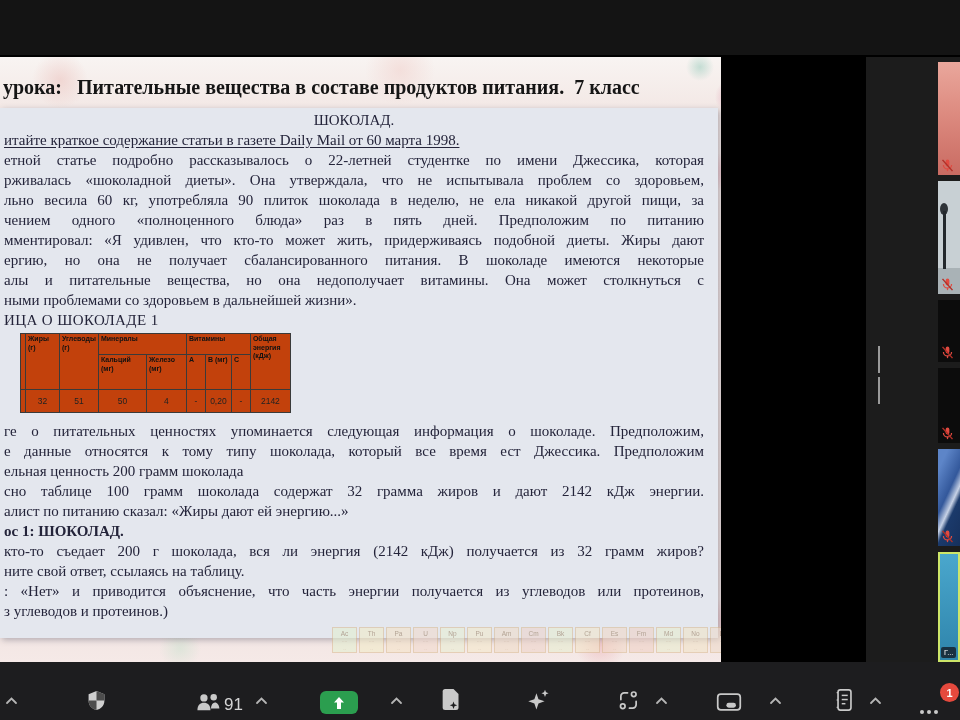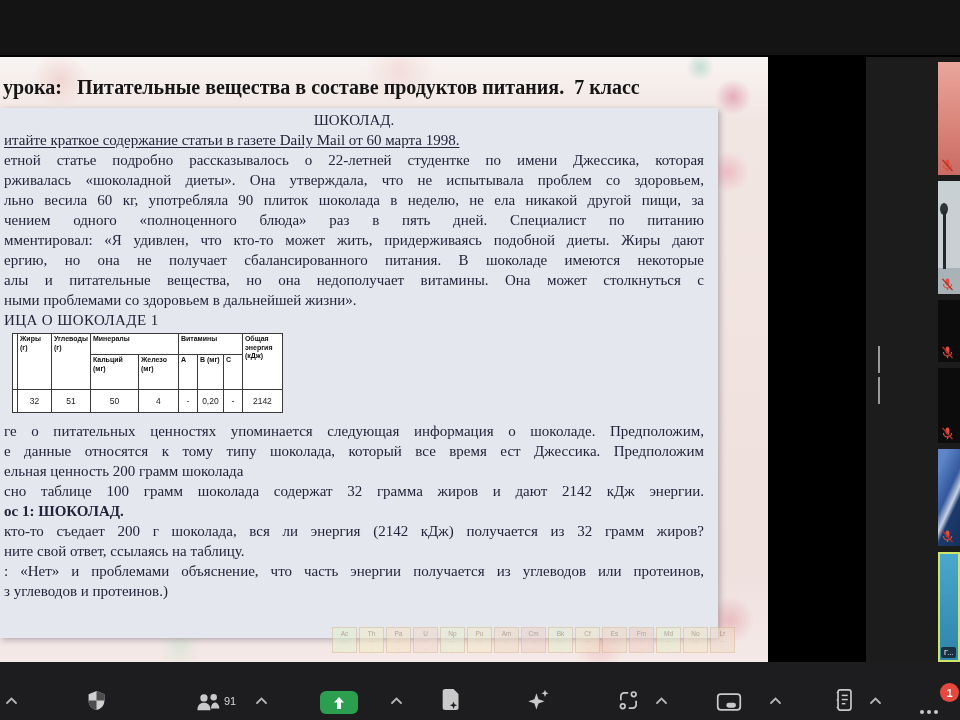--- a/index.html
+++ b/index.html
@@ -11,35 +11,35 @@
   .shared{position:absolute;left:0;top:57px;width:721px;height:605px;overflow:hidden;
     background:
       radial-gradient(26px 26px at 733px 40px, rgba(214,120,150,.55), rgba(214,120,150,0) 70%),
       radial-gradient(20px 20px at 700px 10px, rgba(120,190,170,.40), rgba(120,190,170,0) 70%),
       radial-gradient(30px 30px at 728px 115px, rgba(230,140,160,.45), rgba(230,140,160,0) 70%),
       radial-gradient(40px 40px at 60px 23px, rgba(235,190,185,.50), rgba(235,190,185,0) 70%),
       radial-gradient(50px 50px at 400px 13px, rgba(240,205,200,.50), rgba(240,205,200,0) 70%),
       radial-gradient(36px 36px at 600px 588px, rgba(235,170,175,.50), rgba(235,170,175,0) 70%),
       radial-gradient(30px 30px at 180px 591px, rgba(200,225,205,.50), rgba(200,225,205,0) 70%),
       radial-gradient(34px 34px at 730px 563px, rgba(225,150,160,.50), rgba(225,150,160,0) 70%),
-      linear-gradient(180deg,#f8f4f2 0%,#f2e6e3 10%,#eee0dd 85%,#f5e9e7 100%); padding-left: 47px;}
+      linear-gradient(180deg,#f8f4f2 0%,#f2e6e3 10%,#eee0dd 85%,#f5e9e7 100%);}
   .lesson-title{position:absolute;left:3px;top:19px;font-family:"Liberation Serif",serif;
       font-weight:bold;font-size:20px;color:#151515;white-space:pre;}
   .docpanel{position:absolute;left:0;top:51px;width:718px;height:530px;background:#e4e7ee;
       box-shadow:2px 2px 6px rgba(60,60,80,.35);overflow:hidden;box-sizing:border-box;
       padding:2px 14px 0 4px;font-family:"Liberation Serif",serif;font-size:15px;
       line-height:20px;color:#24243a;}
   .doc-heading{text-align:center;height:20px;}
   .intro{text-decoration:underline;text-underline-offset:2px;height:20px;}
   .tline{height:20px;white-space:nowrap;text-align:left;}
   .tline.full{white-space:normal;text-align:justify;text-align-last:justify;height:20px;overflow:hidden;}
   .tbl-caption{height:20px;letter-spacing:.4px;}
   .q-head{font-weight:bold;height:20px;}
   
-  table.nutri{border-collapse:collapse;background:#ffffff;margin:3px 0 8px 8px;
+  table.nutri{border-collapse:collapse;background:#c2410c;margin:3px 0 8px 16px;
       font-family:"Liberation Sans",sans-serif;}
   table.nutri th,table.nutri td{border:1px solid #3a3a3a;padding:1px 2px;vertical-align:top;}
   table.nutri th{font-size:7px;font-weight:bold;text-align:left;color:#111;line-height:8.5px;}
   table.nutri td{font-size:8.5px;text-align:center;vertical-align:middle;color:#222;}
   .c0{width:4px;} .c1{width:34px;} .c2{width:38px;} .c3{width:48px;} .c4{width:40px;}
   .c5{width:19px;} .c6{width:26px;} .c7{width:19px;} .c8{width:40px;}
   tr.hrow1 th{height:18px;} tr.hrow2 th{height:32px;} tr.drow td{height:20px;}
   
   .periodic{position:absolute;left:332px;top:570px;display:flex;gap:2px;opacity:.55;}
   .pcell{width:25px;height:26px;border:1px solid #d9b98f;box-sizing:border-box;
@@ -59,21 +59,21 @@
   .room-floor{position:absolute;left:0;bottom:0;width:100%;height:26px;background:#a9b2b6;}
   .room-stand{position:absolute;left:5px;top:30px;width:3px;height:58px;background:#23282c;}
   .room-head{position:absolute;left:2px;top:22px;width:8px;height:12px;border-radius:50%;background:#2e3338;}
   .micsvg{position:absolute;left:2px;bottom:2px;width:15px;height:15px;}
   .namechip{position:absolute;left:1px;bottom:2px;background:rgba(20,28,38,.8);color:#fff;
       font-size:7.5px;padding:1px 3px;border-radius:2px;line-height:9px;}
   
   .toolbar{position:absolute;left:0;top:662px;width:960px;height:58px;background:#1d1d1f;}
   .tbtn{position:absolute;cursor:pointer;}
   .chev{width:13px;height:9px;}
-  .count{color:#d5d5d5;font-size:11px;}
+  .count{color:#d5d5d5;font-size:17px;}
   .sharebtn{width:38px;height:23px;border-radius:6px;background:#2b9e4f;display:flex;
       align-items:center;justify-content:center;}
   .dots span{display:inline-block;width:4px;height:4px;border-radius:50%;background:#c9c9c9;margin-right:3px;}
   .badge{position:absolute;width:19px;height:19px;border-radius:50%;background:#e5493d;color:#fff;
       font-size:11px;font-weight:bold;display:flex;align-items:center;justify-content:center;}
 </style>
 </head>
 <body>
 
 <div class="stage"></div>
@@ -81,21 +81,21 @@
 <div class="shared">
   <div class="lesson-title">урока:   Питательные вещества в составе продуктов питания.  7 класс</div>
 
   <div class="docpanel">
     <div class="doc-heading">ШОКОЛАД.</div>
     <div class="intro">итайте краткое содержание статьи в газете Daily Mail от 60 марта 1998.</div>
     <div>
         <div class="tline full">етной статье подробно рассказывалось о 22-летней студентке по имени Джессика, которая</div>
         <div class="tline full">рживалась «шоколадной диеты». Она утверждала, что не испытывала проблем со здоровьем,</div>
         <div class="tline full">льно весила 60 кг, употребляла 90 плиток шоколада в неделю, не ела никакой другой пищи, за</div>
-        <div class="tline full">чением одного «полноценного блюда» раз в пять дней. Специалист по питанию</div>
+        <div class="tline full">чением одного «полноценного блюда» раз в пять дней. Предположим по питанию</div>
         <div class="tline full">мментировал: «Я удивлен, что кто-то может жить, придерживаясь подобной диеты. Жиры дают</div>
         <div class="tline full">ергию, но она не получает сбалансированного питания. В шоколаде имеются некоторые</div>
         <div class="tline full">алы и питательные вещества, но она недополучает витамины. Она может столкнуться с</div>
         <div class="tline">ными проблемами со здоровьем в дальнейшей жизни».</div>
       </div>
     <div class="tbl-caption">ИЦА О ШОКОЛАДЕ 1</div>
 
     <table class="nutri">
       <colgroup>
         <col class="c0">
@@ -136,26 +136,27 @@
         <td>2142</td>
       </tr>
     </tbody>
       </table>
 
     <div>
         <div class="tline full">ге о питательных ценностях упоминается следующая информация о шоколаде. Предположим,</div>
         <div class="tline full">е данные относятся к тому типу шоколада, который все время ест Джессика. Предположим</div>
         <div class="tline">ельная ценность 200 грамм шоколада</div>
         <div class="tline full">сно таблице 100 грамм шоколада содержат 32 грамма жиров и дают 2142 кДж энергии.</div>
+        <div class="tline">алист по питанию сказал: «Жиры дают ей энергию...»</div>
       </div>
     <div class="q-head">ос 1: ШОКОЛАД.</div>
     <div>
         <div class="tline full"> кто-то съедает 200 г шоколада, вся ли энергия (2142 кДж) получается из 32 грамм жиров?</div>
         <div class="tline">ните свой ответ, ссылаясь на таблицу.</div>
-        <div class="tline full">: «Нет» и проблемами объяснение, что часть энергии получается из углеводов или протеинов,</div>
+        <div class="tline full">: «Нет» и приводится объяснение, что часть энергии получается из углеводов или протеинов,</div>
         <div class="tline">з углеводов и протеинов.)</div>
       </div>
   </div>
 
   <div class="periodic" id="periodic">
       <div class="pcell" style="background: rgb(227, 240, 207);">Ac<i>····</i><i>··</i></div>
       <div class="pcell" style="background: rgb(242, 236, 198);">Th<i>····</i><i>··</i></div>
       <div class="pcell" style="background: rgb(245, 227, 198);">Pa<i>····</i><i>··</i></div>
       <div class="pcell" style="background: rgb(242, 217, 203);">U<i>····</i><i>··</i></div>
       <div class="pcell" style="background: rgb(233, 239, 210);">Np<i>····</i><i>··</i></div>

